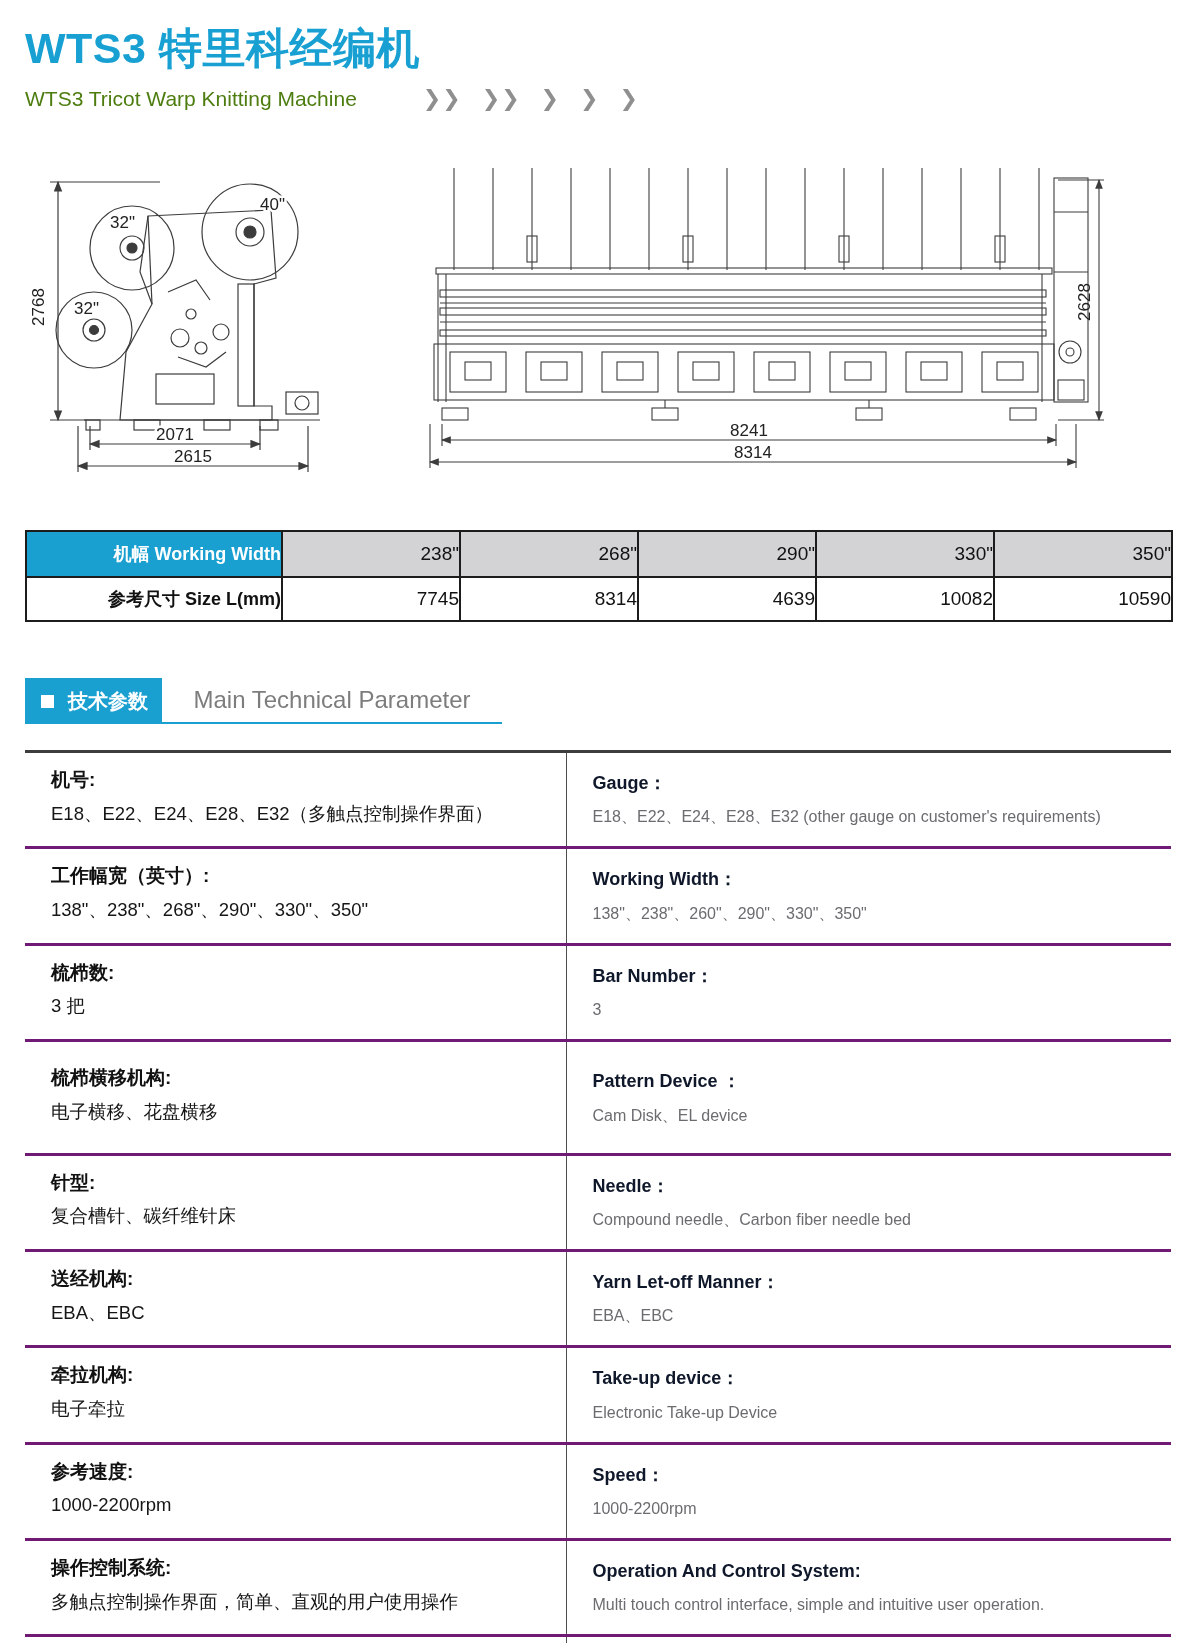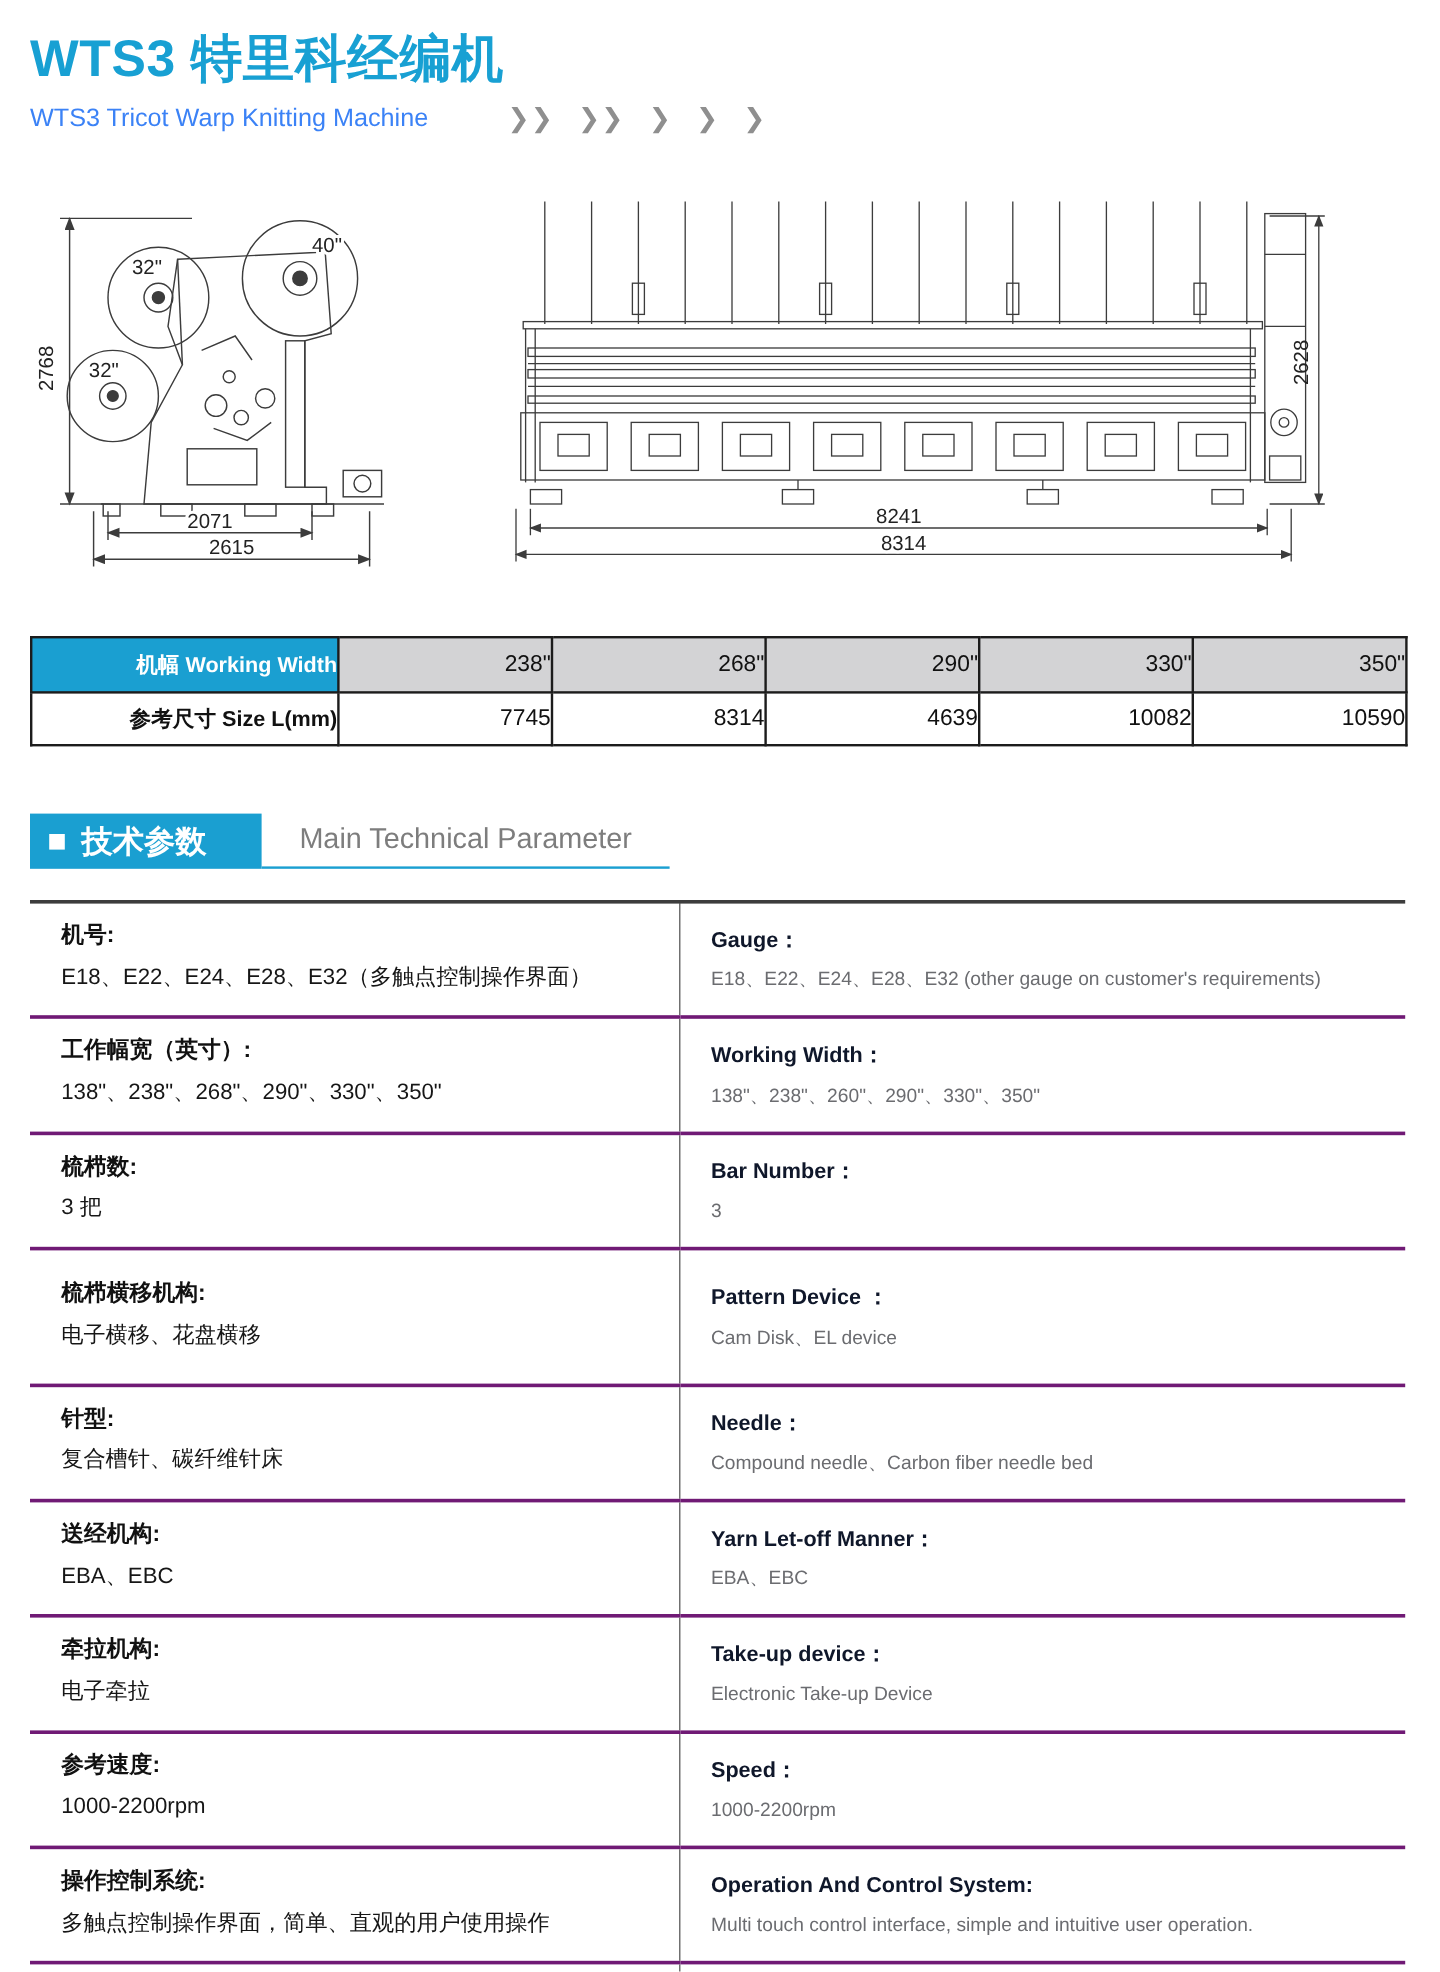--- a/index.html
+++ b/index.html
@@ -5,40 +5,40 @@
   * { margin:0; padding:0; box-sizing:border-box; }
   html,body { background:#ffffff; }
   body {
     width:1200px; height:1643px; overflow:hidden; position:relative;
     font-family:"Liberation Sans","DejaVu Sans",sans-serif; color:#1a1a1a;
   }
   
   .header { padding:20px 0 0 25px; }
   .title { font-size:43px; font-weight:800; color:#18a0d3; letter-spacing:0.5px; }
   .sub-row { margin-top:8px; display:flex; align-items:center; }
-  .subtitle { font-size:21px; color:#3b82f6; }
+  .subtitle { font-size:21px; color:#4d7c0f; }
   .chevrons { margin-left:46px; color:#8f8f8f; font-size:22px; font-weight:700; display:flex; }
   .chevrons span { margin-left:20px; letter-spacing:1px; }
   
   .drawings { margin-top:40px; display:flex; align-items:flex-start; }
   .draw-left { margin-left:28px; }
   .draw-right { margin-left:48px; }
   svg text { font-family:"Liberation Sans","DejaVu Sans",sans-serif; }
   
   .wtable { border-collapse:collapse; margin:56px 0 0 25px; table-layout:fixed; }
   .wtable td { border:2px solid #1c1c1c; text-align:right; vertical-align:middle; }
   .wt-label { width:256px; background:#1a9fd1; color:#fff; font-weight:700; font-size:18px; height:46px; }
   .wt-head { width:178px; background:#d3d3d5; font-size:19px; color:#111; height:46px; }
   .wt-label2 { background:#fff; font-weight:700; font-size:18px; color:#111; height:44px;border-radius:20px; }
   .wt-val { background:#fff; font-size:19px; color:#111; height:44px; }
   
   .section-row { margin:56px 0 0 25px; display:flex; align-items:stretch; }
   .section-badge {
-    background:#1a9fd1; color:#fff; font-size:26px; font-weight:700;
-    display:inline-flex; align-items:center; padding:8px 46px 8px 16px; height:46px;
+    background:#1a9fd1; color:#fff; font-size:20px; font-weight:700;
+    display:inline-flex; align-items:center; padding:8px 14px 8px 16px; height:46px;
   }
   .sq { width:13px; height:13px; background:#fff; display:inline-block; margin-right:14px; }
   .section-en {
     display:flex; align-items:center; justify-content:center;
     border-bottom:2px solid #1a9fd1; width:340px;
     font-size:24px; color:#7d7d7d;
   }
   
   .spec { width:1146px; margin:26px 0 0 25px; border-collapse:collapse;
           border-top:3px solid #3d3d3d; border-bottom:3px solid #3d3d3d; }

